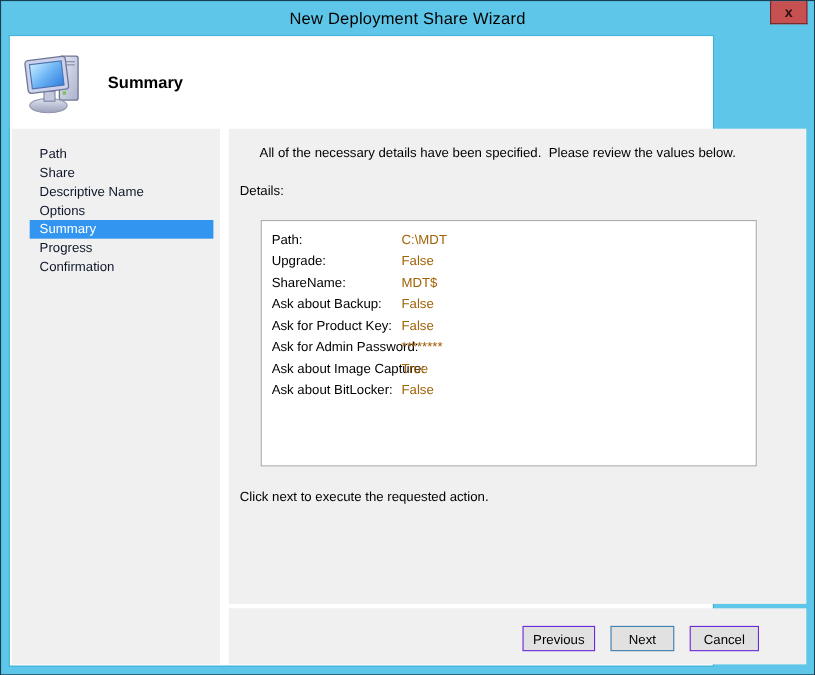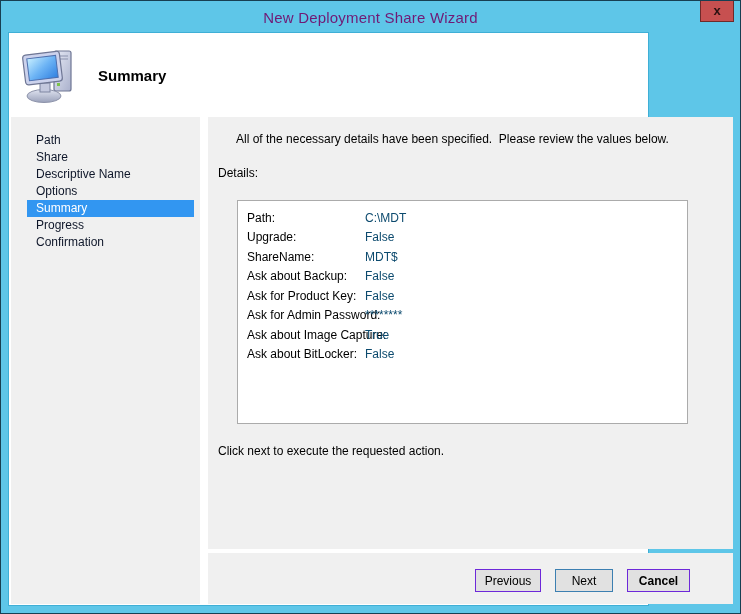--- a/index.html
+++ b/index.html
@@ -13,21 +13,21 @@
     border: 1px solid #173f52;
     overflow: hidden;
   }
 
   
   .titlebar {
     position: absolute; left: 0; top: 0; right: 0; height: 32px;
     display: flex; align-items: center; justify-content: center;
   }
   .titlebar .title {
-    font-size: 15px; color: #701a75; letter-spacing: 0.2px;
+    font-size: 15px; color: #000000; letter-spacing: 0.2px;
   }
   .close-btn {
     position: absolute; top: 0; right: 6px;
     width: 34px; height: 21px;
     background: #c75050;
     border: 1px solid #6e2a2a;
     border-top: none;
     display: flex; align-items: center; justify-content: center;
     cursor: default;
   }
@@ -84,42 +84,42 @@
   .details-panel {
     position: absolute; left: 29px; top: 83px; width: 451px; height: 224px;
     background: #ffffff; border: 1px solid #ababab;
     padding-top: 4px;
   }
   .detail-row { display: flex; height: 19.5px; align-items: flex-end; }
   .detail-row .dlabel {
     width: 127px; padding-left: 9px; flex: 0 0 auto;
     font-size: 12px; color: #000000; white-space: nowrap;
   }
-  .detail-row .dvalue { font-size: 12px; color: #0c4a6e; white-space: nowrap; }
+  .detail-row .dvalue { font-size: 12px; color: #a16207; white-space: nowrap; }
   .footer-note {
     position: absolute; left: 10px; top: 327px;
     font-size: 12px; color: #000000; text-align: center;
   }
 
   
   .btnbar {
     position: absolute; left: 199px; top: 520px; width: 525px; height: 51px;
     background: #f0f0f0;
   }
   .btn {
     position: absolute; top: 16px; height: 23px;
     background: #e1e1e1; border: 1px solid #6d28d9;
     font-family: "Liberation Sans", sans-serif;
     font-size: 12px; color: #000000;
     display: flex; align-items: center; justify-content: center;
     cursor: default;
   }
   .btn-previous { left: 267px; width: 66px; }
   .btn-next     { left: 347px; width: 58px; border-color: #3c7fb1; }
-  .btn-cancel   { left: 419px; width: 63px; font-weight: bold; }
+  .btn-cancel   { left: 419px; width: 63px; }
 </style>
 </head>
 <body>
 
 <div class="window">
 
   <div class="titlebar">
     <span class="title">New Deployment Share Wizard</span>
   </div>
   <div class="close-btn">

